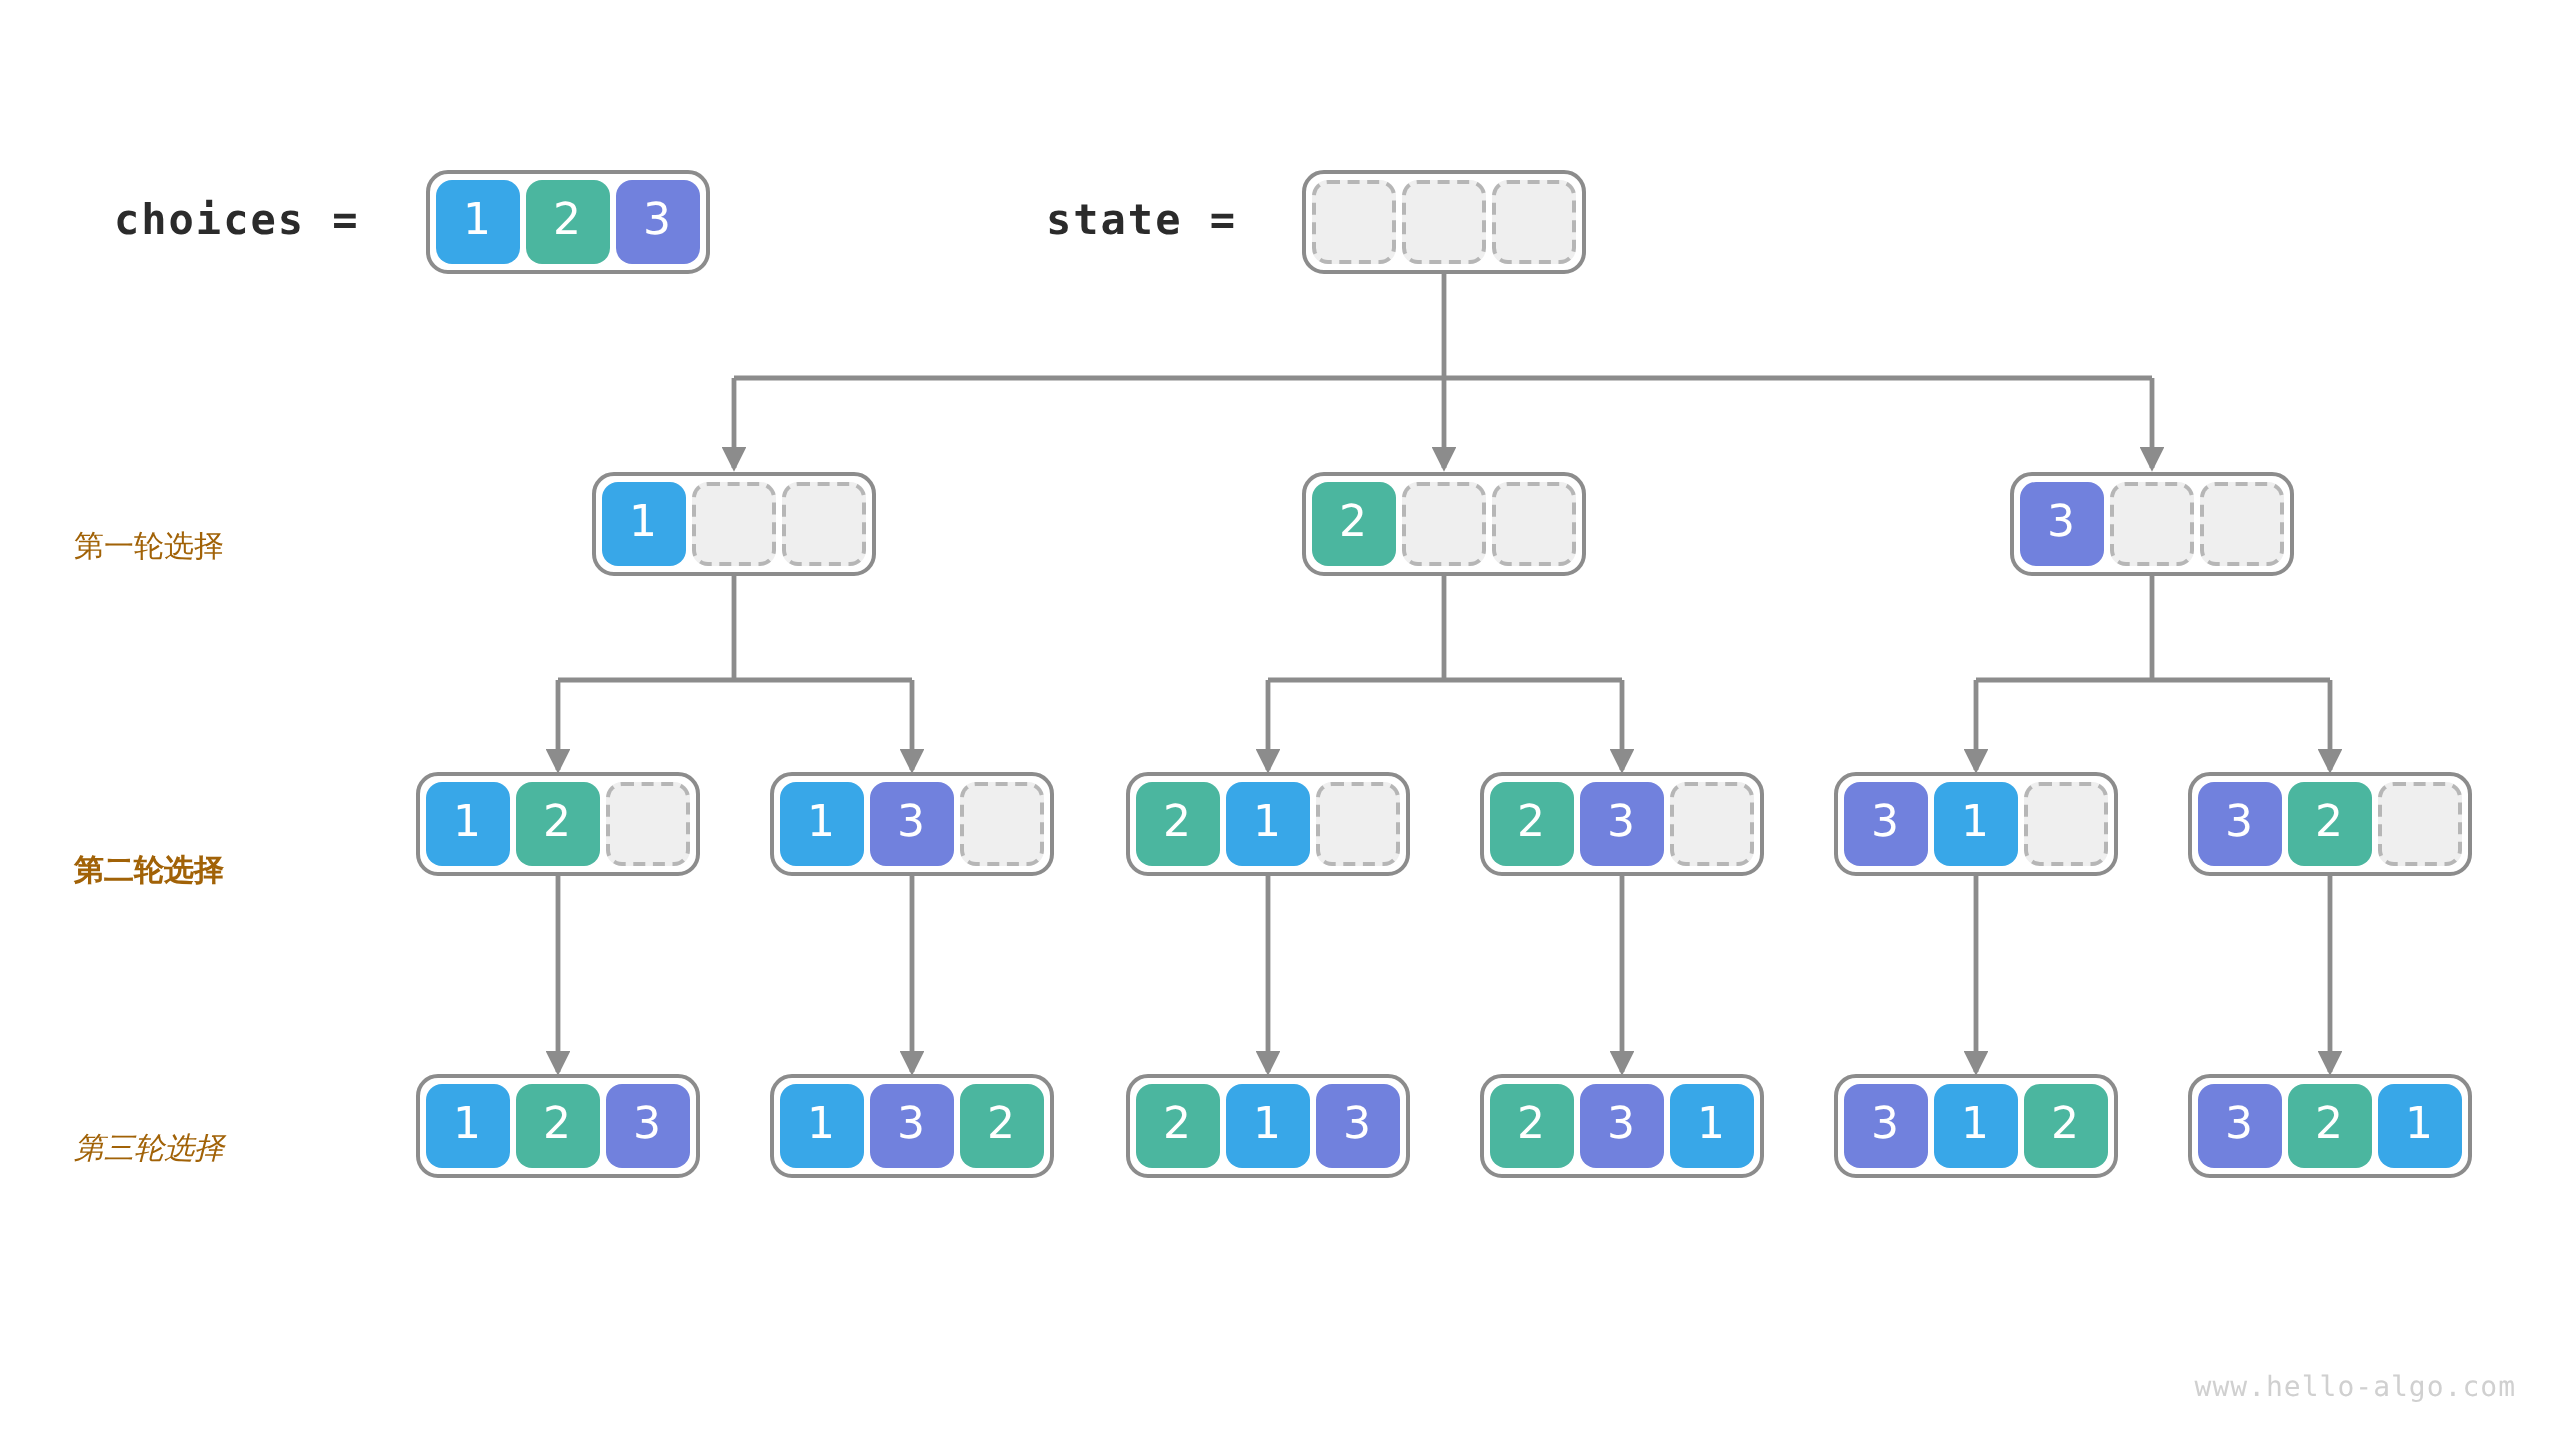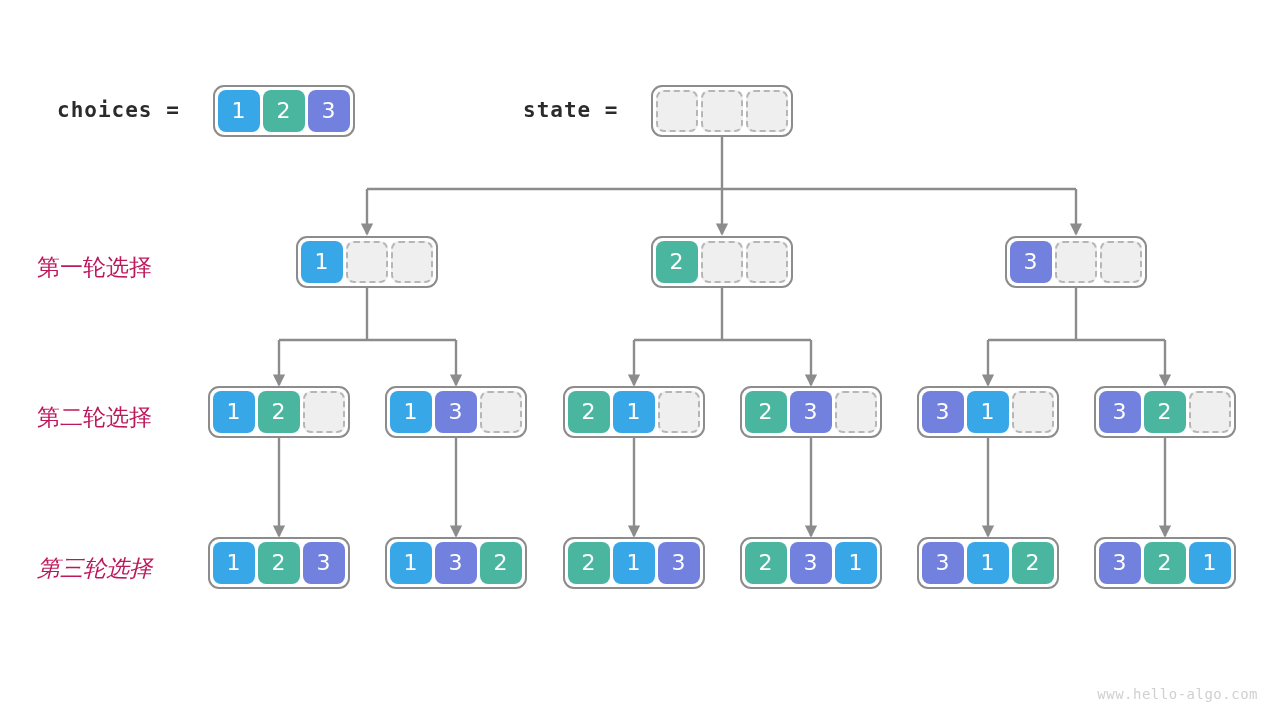--- a/index.html
+++ b/index.html
@@ -22,24 +22,25 @@
     position: absolute;
     left: 0; top: 0;
     width: 1280px; height: 720px;
     z-index: 1;
     pointer-events: none;
   }
   
   .label-cn {
     position: absolute;
     font-family: "DejaVu Sans", sans-serif;
-    font-size: 23px;
-    color: #be185d;
+    font-size: 15px;
+    color: #a16207;
     white-space: nowrap;
     z-index: 3;
+    margin-top: 12px;
   }
   .label-mono {
     position: absolute;
     font-family: "DejaVu Sans Mono", monospace;
     font-size: 21px;
     font-weight: bold;
     color: #2b2b2b;
     white-space: nowrap;
     letter-spacing: 1px;
     z-index: 3;
@@ -131,21 +132,21 @@
       <path d="M 988 435 L 988 536" marker-end="url(#arrow)"></path>
       <path d="M 1165 435 L 1165 536" marker-end="url(#arrow)"></path>
     </g>
   </svg>
 
   <div class="label-mono" style="left:57px; top:98px;">choices =</div>
 
   <div class="label-mono" style="left:523px; top:98px;">state =</div>
 
   <div class="label-cn" style="left:37px; top:252px;">第一轮选择</div>
-  <div class="label-cn" style="left:37px; top:402px;">第二轮选择</div>
+  <div class="label-cn" style="left:37px; top:414px;font-weight:bold;">第二轮选择</div>
   <div class="label-cn" style="left:37px; top:553px;font-style:italic;">第三轮选择</div>
 
   <div id="boxes">
       <div class="array-box" style="left: 212.5px; top: 84.5px;">
         <div class="cell v1" style="margin-right: 3px;">1</div>
         <div class="cell v2" style="margin-right: 3px;">2</div>
         <div class="cell v3" style="margin-right: 0px;">3</div>
       </div>
       <div class="array-box" style="left: 650.5px; top: 84.5px;">
         <div class="cell empty" style="margin-right: 3px;"></div>

